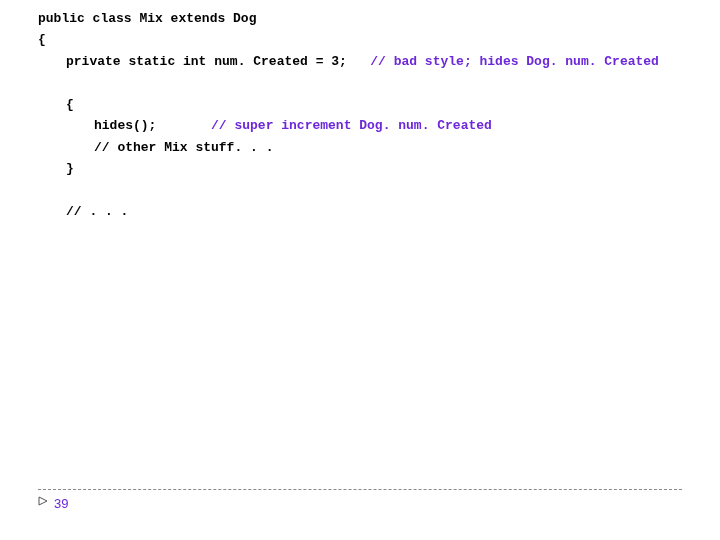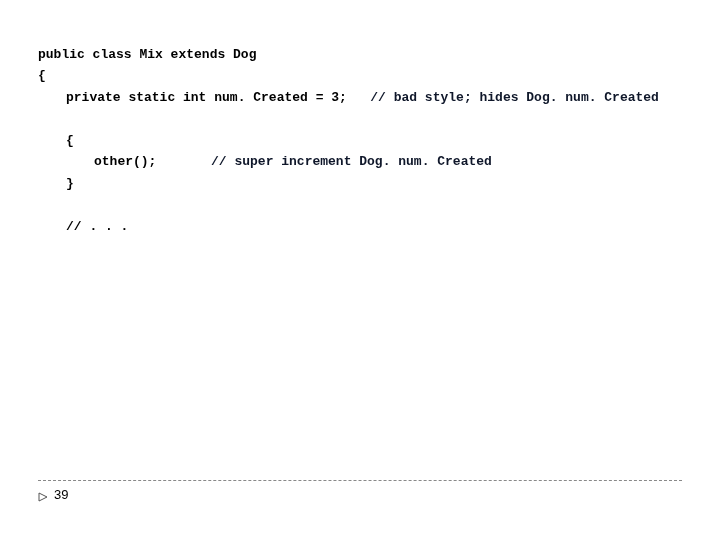--- a/index.html
+++ b/index.html
@@ -11,58 +11,58 @@
     font-family: "Consolas", "Courier New", monospace;
     font-size: 13px;
     font-weight: bold;
     color: #000000;
     position: relative;
     overflow: hidden;
   }
   .slide {
     padding: 8px 0 0 38px;
     line-height: 1.65;
-    margin-top: 36px;
   }
   .code-line {
     white-space: pre;
   }
   .indent1 { padding-left: 28px; }
   .indent2 { padding-left: 56px; }
-  .comment { color: #0f172a; }
+  .comment { color: #6d28d9; }
   .footer {
     position: absolute;
     left: 38px;
     right: 38px;
-    bottom: 38px;
+    bottom: 29px;
     border-top: 1px dashed #888;
     padding-top: 6px;
     display: flex;
-    align-items: flex-end;
+    align-items: flex-start;
     gap: 6px;
     font-family: Arial, sans-serif;
     font-size: 13px;
     font-weight: normal;
-    color: #000000;
+    color: #6d28d9;
   }
   .marker {
     display: inline-block;
   }
   .marker svg { display: block; }
 </style>
 </head>
 <body>
 
 <div class="slide">
   <div class="code-line"><span>public class Mix extends Dog</span></div>
   <div class="code-line"><span>{</span></div>
   <div class="code-line indent1"><span>private static int num. Created = 3;</span>   <span class="comment">// bad style; hides Dog. num. Created</span></div>
   <div class="code-line">&nbsp;</div>
   <div class="code-line indent1"><span>{</span></div>
-  <div class="code-line indent2"><span>other();</span>       <span class="comment">// super increment Dog. num. Created</span></div>
+  <div class="code-line indent2"><span>hides();</span>       <span class="comment">// super increment Dog. num. Created</span></div>
+  <div class="code-line indent2"><span>// other Mix stuff. . .</span></div>
   <div class="code-line indent1"><span>}</span></div>
   <div class="code-line">&nbsp;</div>
   <div class="code-line indent1"><span>// . . .</span></div>
 </div>
 
 <div class="footer">
   <span class="marker">
     <svg width="10" height="10" viewBox="0 0 10 10">
       <polygon points="1,1 9,5 1,9" fill="none" stroke="#555" stroke-width="1"></polygon>
     </svg>

